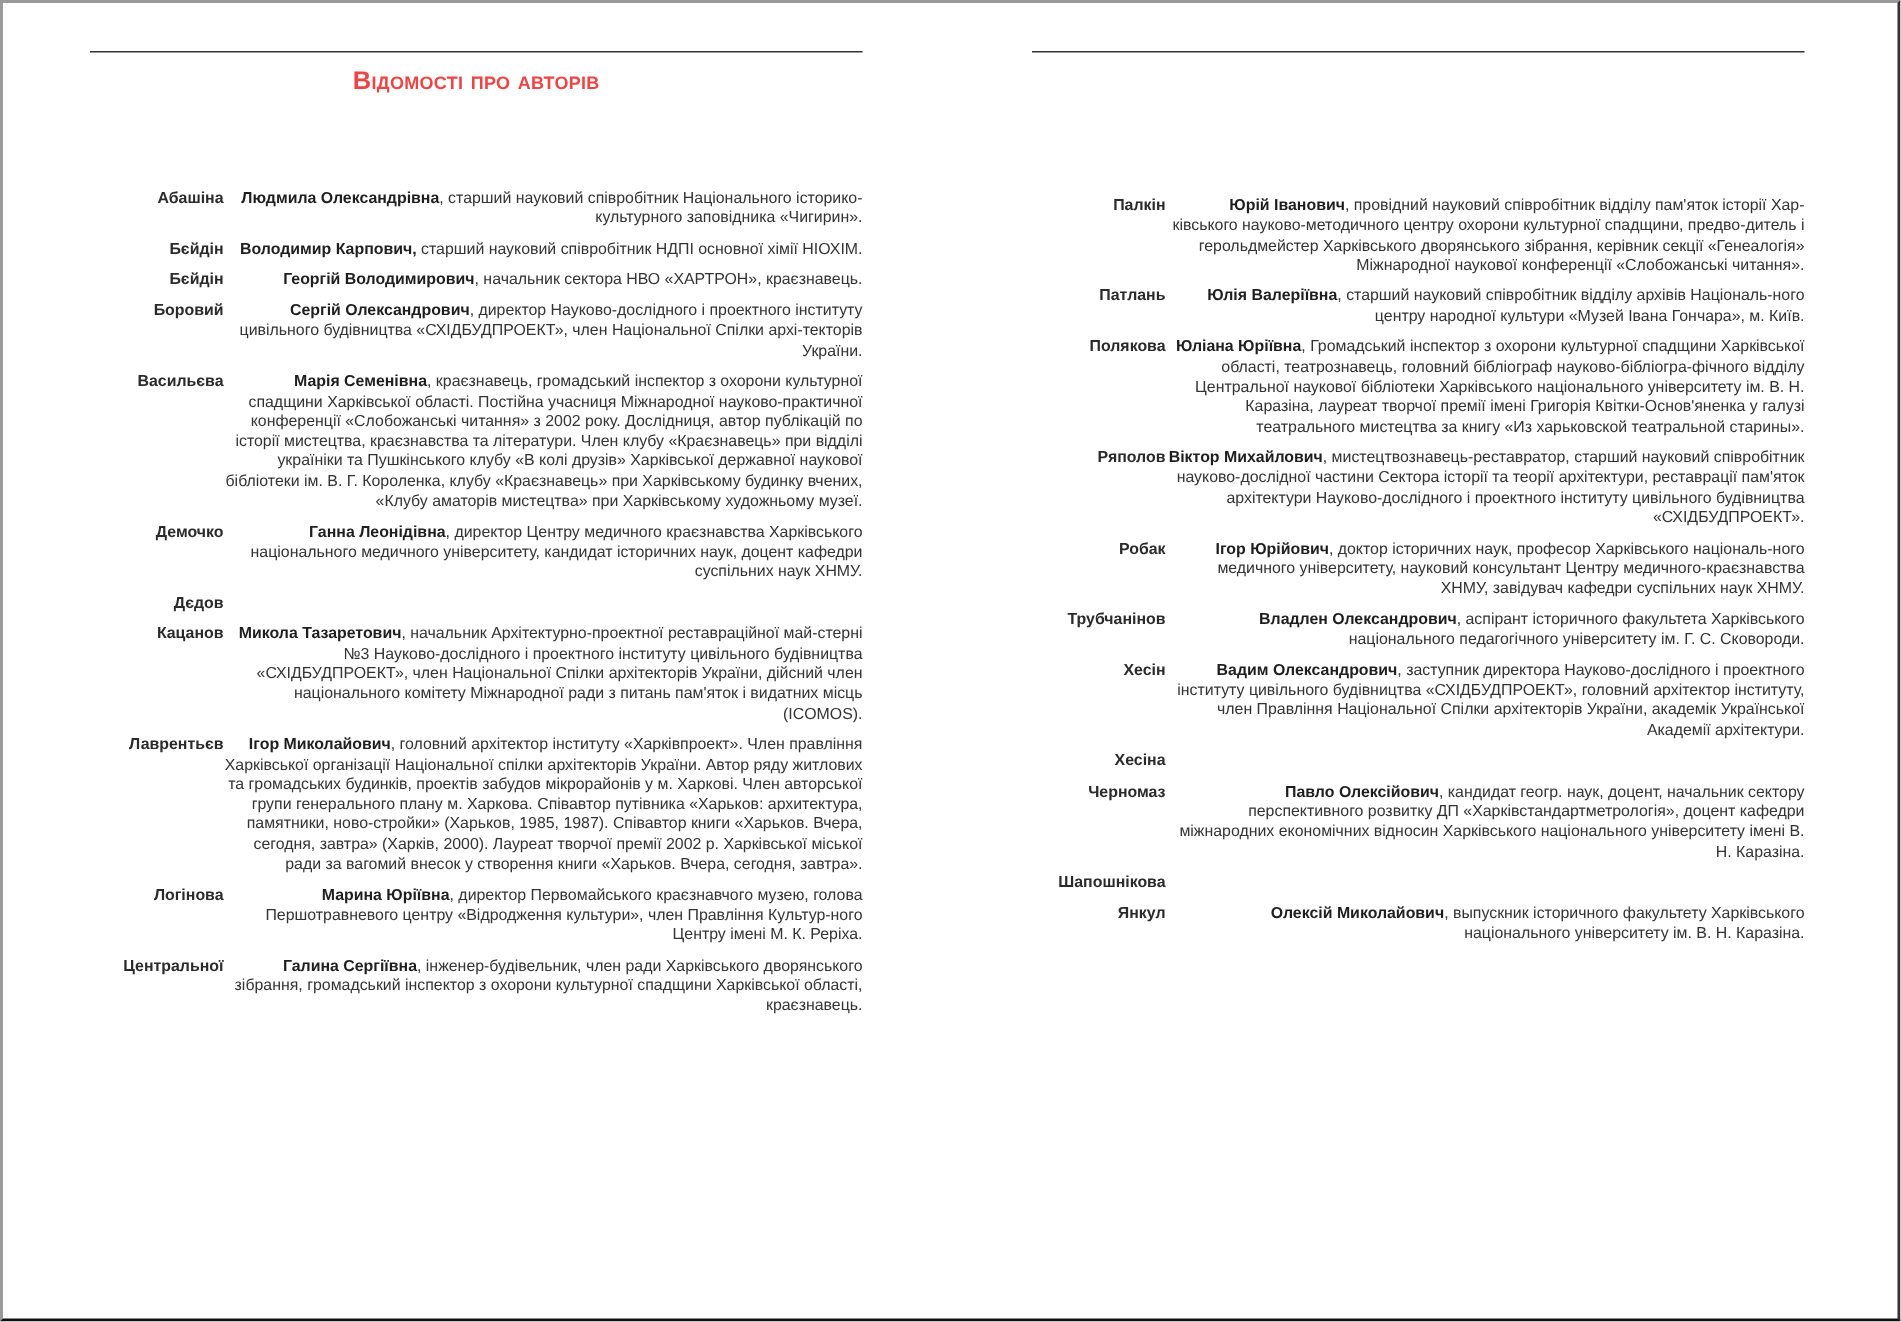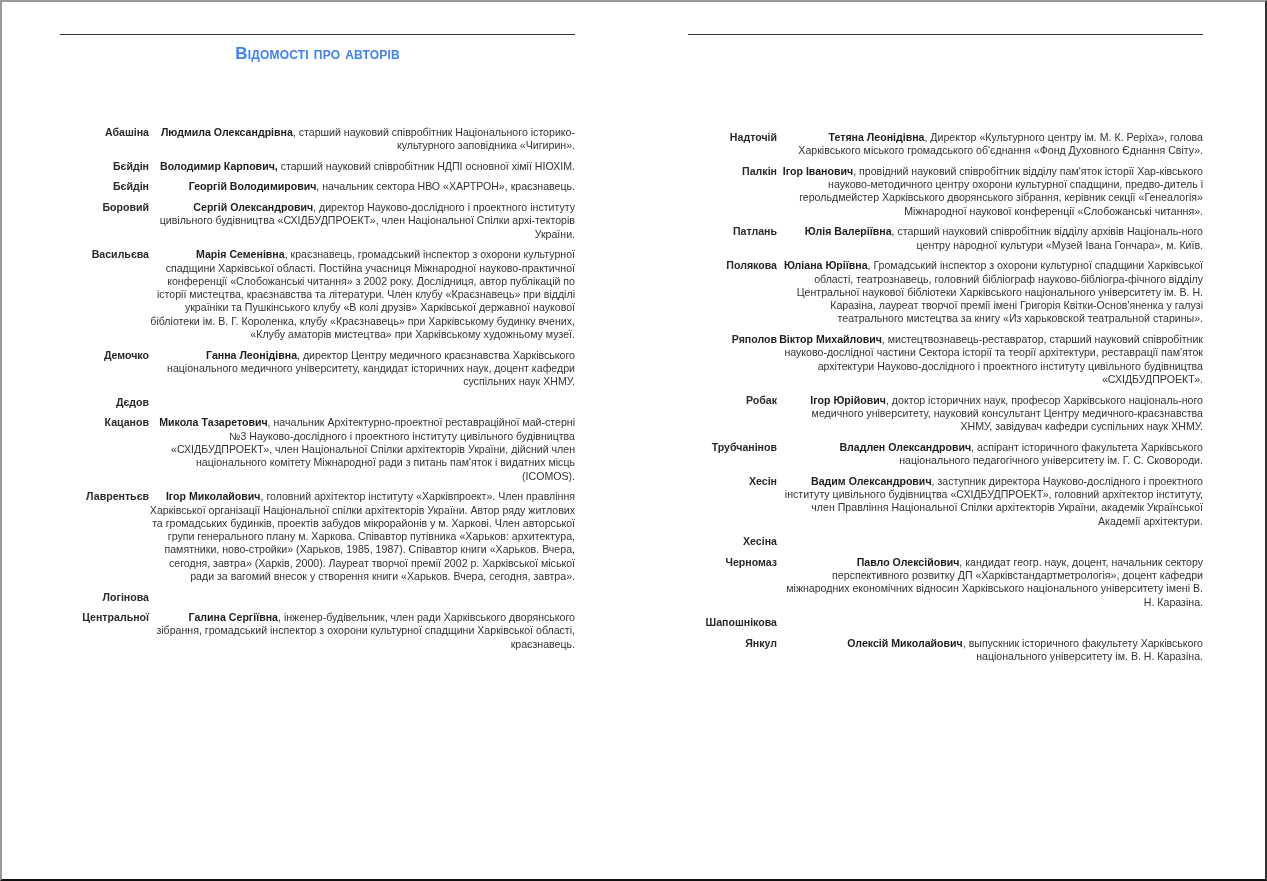--- a/index.html
+++ b/index.html
@@ -12,21 +12,21 @@
     box-sizing: border-box;
     border-top: 2px solid #9a9a9a; border-left: 2px solid #9a9a9a;
     border-right: 2px solid #333; border-bottom: 2px solid #111;
   }
   .page { position: absolute; top: 0; height: 881px; }
   .page.left { left: 60px; width: 515px; }
   .page.right { left: 688px; width: 515px; }
   .rule { position: absolute; top: 34px; left: 0; width: 515px; height: 1px; background: #333; }
   .title {
     position: absolute; top: 44px; left: 0; width: 515px; text-align: center;
-    font-weight: bold; font-size: 14px; color: #3b82f6; letter-spacing: 0.2px;
+    font-weight: bold; font-size: 14px; color: #ef4444; letter-spacing: 0.2px;
   }
   .title .cap { font-size: 17px; }
   .title .rest { font-variant: small-caps; text-transform: lowercase; font-size: 17px; }
   .entries { position: absolute; left: 0; width: 515px; text-align: right; }
   .page.left .entries { top: 126px; }
   .page.right .entries { top: 131px; }
   .entry { display: flex; font-size: 10.6px; line-height: 13.3px; margin-bottom: 7.3px; }
   .surname { flex: 0 0 89px; font-weight: bold; color: #2a2a2a; }
   .desc { flex: 1; color: #333; }
   .desc b { color: #1e1e1e; }
@@ -73,39 +73,36 @@
       <div class="entry">
         <div class="surname">Кацанов</div>
         <div class="desc"><b>Микола Тазаретович</b><span>, начальник Архітектурно-проектної реставраційної май-стерні №3 Науково-дослідного і проектного інституту цивільного будівництва «СХІДБУДПРОЕКТ», член Національної Спілки архітекторів України, дійсний член національного комітету Міжнародної ради з питань пам'яток і видатних місць (ICOMOS).</span></div>
       </div>
       <div class="entry">
         <div class="surname">Лаврентьєв</div>
         <div class="desc"><b>Ігор Миколайович</b><span>, головний архітектор інституту «Харківпроект». Член правління Харківської організації Національної спілки архітекторів України. Автор ряду житлових та громадських будинків, проектів забудов мікрорайонів у м. Харкові. Член авторської групи генерального плану м. Харкова. Співавтор путівника «Харьков: архитектура, памятники, ново-стройки» (Харьков, 1985, 1987). Співавтор книги «Харьков. Вчера, сегодня, завтра» (Харків, 2000). Лауреат творчої премії 2002 р. Харківської міської ради за вагомий внесок у створення книги «Харьков. Вчера, сегодня, завтра».</span></div>
       </div>
       <div class="entry">
         <div class="surname">Логінова</div>
+        <div class="desc"><b>Марина Юріївна</b><span>, директор Первомайського краєзнавчого музею, голова Першотравневого центру «Відродження культури», член Правління Культур-ного Центру імені М. К. Реріха.</span></div>
       </div>
       <div class="entry">
         <div class="surname">Центральної</div>
         <div class="desc"><b>Галина Сергіївна</b><span>, інженер-будівельник, член ради Харківського дворянського зібрання, громадський інспектор з охорони культурної спадщини Харківської області, краєзнавець.</span></div>
       </div>
     </div>
   <div class="pagenum">212</div>
 </div>
 
 <div class="page right">
   <div class="rule"></div>
   <div class="entries" id="right-entries">
       <div class="entry">
-        <div class="surname">Надточій</div>
-        <div class="desc"><b>Тетяна Леонідівна</b><span>, Директор «Культурного центру ім. М. К. Реріха», голова Харківського міського громадського об'єднання «Фонд Духовного Єднання Світу».</span></div>
-      </div>
-      <div class="entry">
         <div class="surname">Палкін</div>
-        <div class="desc"><b>Ігор Іванович</b><span>, провідний науковий співробітник відділу пам'яток історії Хар-ківського науково-методичного центру охорони культурної спадщини, предво-дитель і герольдмейстер Харківського дворянського зібрання, керівник секції «Генеалогія» Міжнародної наукової конференції «Слобожанські читання».</span></div>
+        <div class="desc"><b>Юрій Іванович</b><span>, провідний науковий співробітник відділу пам'яток історії Хар-ківського науково-методичного центру охорони культурної спадщини, предво-дитель і герольдмейстер Харківського дворянського зібрання, керівник секції «Генеалогія» Міжнародної наукової конференції «Слобожанські читання».</span></div>
       </div>
       <div class="entry">
         <div class="surname">Патлань</div>
         <div class="desc"><b>Юлія Валеріївна</b><span>, старший науковий співробітник відділу архівів Національ-ного центру народної культури «Музей Івана Гончара», м. Київ.</span></div>
       </div>
       <div class="entry">
         <div class="surname">Полякова</div>
         <div class="desc"><b>Юліана Юріївна</b><span>, Громадський інспектор з охорони культурної спадщини Харківської області, театрознавець, головний бібліограф науково-бібліогра-фічного відділу  Центральної наукової бібліотеки Харківського національного університету ім. В. Н. Каразіна, лауреат творчої премії імені Григорія Квітки-Основ'яненка у галузі театрального мистецтва за книгу «Из харьковской театральной старины».</span></div>
       </div>
       <div class="entry">

